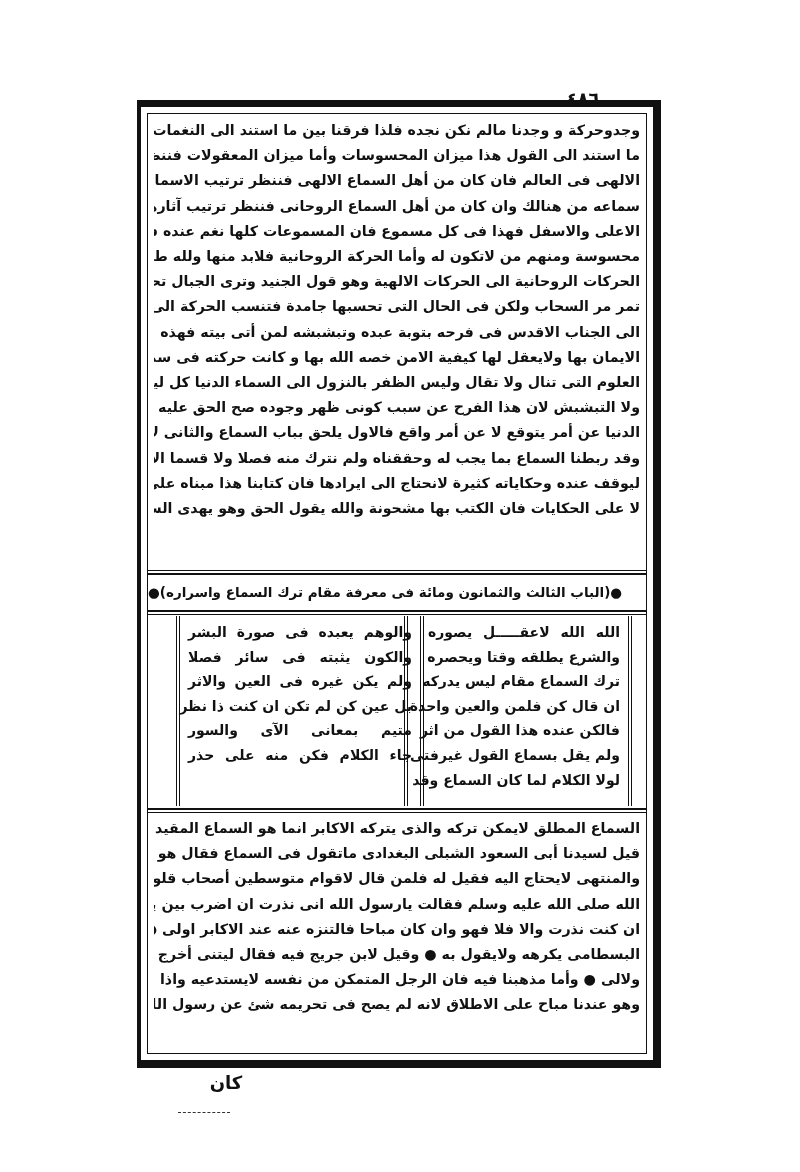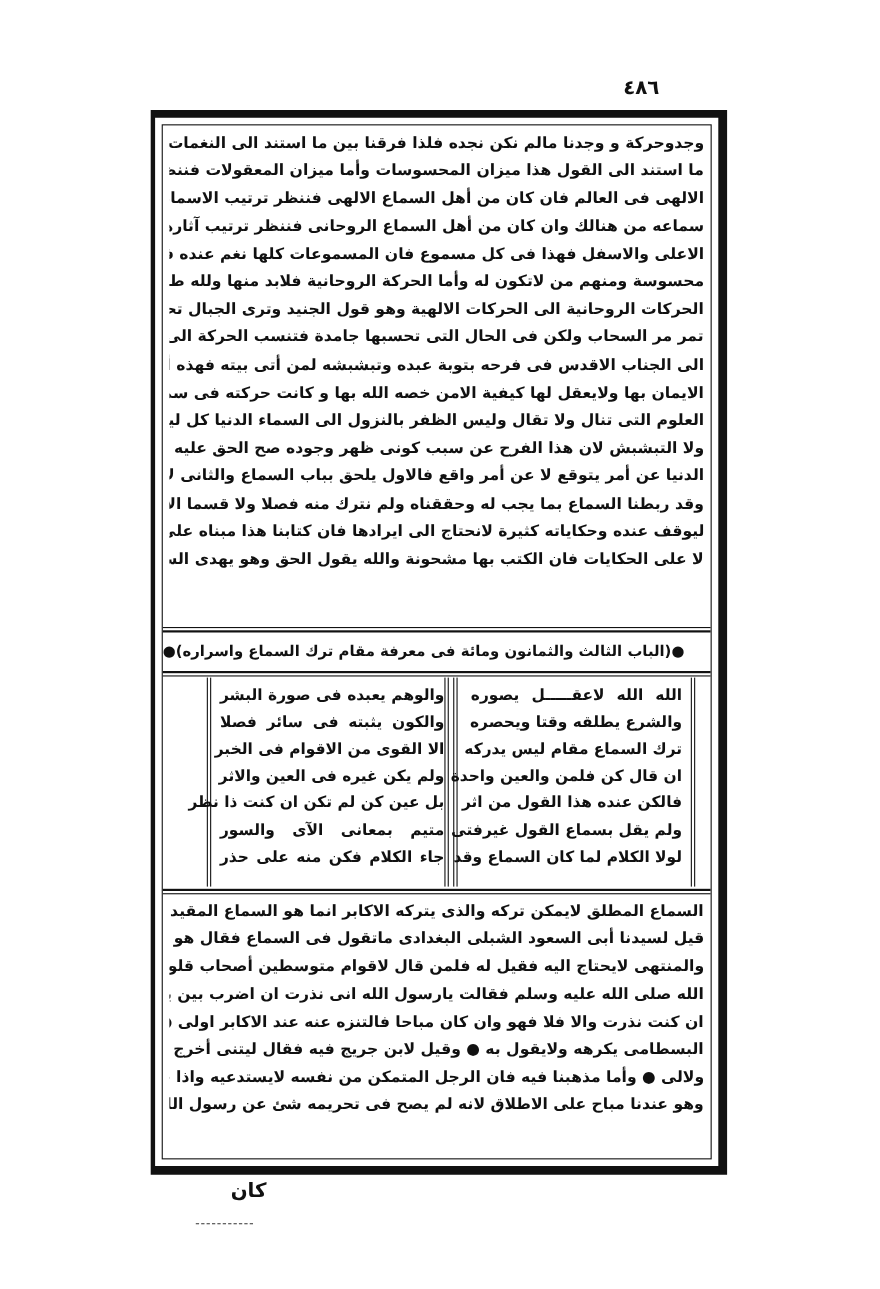--- a/index.html
+++ b/index.html
@@ -1,21 +1,21 @@
 <!DOCTYPE html>
 <html><head>
   <meta charset="utf-8">
   <style>
     html, body { margin: 0; padding: 0; background: #ffffff; }
     body {
       width: 800px; height: 1172px; position: relative; overflow: hidden;
       font-family: "DejaVu Sans", sans-serif; color: #111111;
     }
     .page-number {
-      position: absolute; left: 558px; top: 69px; width: 50px; text-align: center;
+      position: absolute; left: 558px; top: 88px; width: 50px; text-align: center;
       font-family: "DejaVu Sans", sans-serif; font-size: 18px; font-weight: bold; color: #111;
     }
     
     .frame {
       position: absolute; left: 137px; top: 100px; width: 524px; height: 968px;
       border-top: 7px solid #111; border-left: 4px solid #111;
       border-right: 8px solid #111; border-bottom: 8px solid #111;
       box-sizing: border-box;
     }
     .frame-inner {
@@ -41,21 +41,21 @@
       position: absolute; left: 0; right: 0; top: 502px; height: 192px;
     }
     .poem-col {
       position: absolute; top: 0; height: 190px;
       border-left: 4px double #111; border-right: 4px double #111;
       direction: rtl; font-weight: bold; font-size: 14px; line-height: 24.6px;
       padding: 4px 8px 0 8px; box-sizing: border-box;
     }
     .poem-col .verse { display: block; white-space: nowrap; text-align: justify; text-align-last: justify; }
     .poem-col.right { left: 256px; width: 228px; padding-left: 20px; }
-    .poem-col.left { left: 40px; width: 228px; }
+    .poem-col.left { left: 28px; width: 248px; }
     .bottom-block { position: absolute; left: 0; right: 0; top: 700px; height: 240px; }
     .catchword {
       position: absolute; left: 196px; top: 1072px; width: 60px;
       direction: rtl; font-weight: bold; font-size: 18px; text-align: center;
     }
     .catch-marks { position: absolute; left: 178px; top: 1108px; width: 52px; height: 4px;
       border-bottom: 1.5px dashed #333; }
   </style>
 </head>
 <body>
@@ -98,21 +98,20 @@
         <span class="verse">والشرع يطلقه وقتا ويحصره</span>
         <span class="verse">ترك السماع مقام ليس يدركه</span>
         <span class="verse">ان قال كن فلمن والعين واحدة</span>
         <span class="verse">فالكن عنده هذا القول من اثر</span>
         <span class="verse">ولم يقل بسماع القول غيرفتى</span>
         <span class="verse">لولا الكلام لما كان السماع وقد</span>
       </div>
       <div class="poem-col left">
         <span class="verse">والوهم يعبده فى صورة البشر</span>
         <span class="verse">والكون يثبته فى سائر فصلا</span>
-        <span class="verse">الا القوى من الاقوام فى الخبر</span>
         <span class="verse">ولم يكن غيره فى العين والاثر</span>
         <span class="verse">بل عين كن لم تكن ان كنت ذا نظر</span>
         <span class="verse">متيم بمعانى الآى والسور</span>
         <span class="verse">جاء الكلام فكن منه على حذر</span>
       </div>
     </div>
 
     <div class="sep thick" style="top:694px;"></div>
     <div class="sep" style="top:698px;"></div>
 

